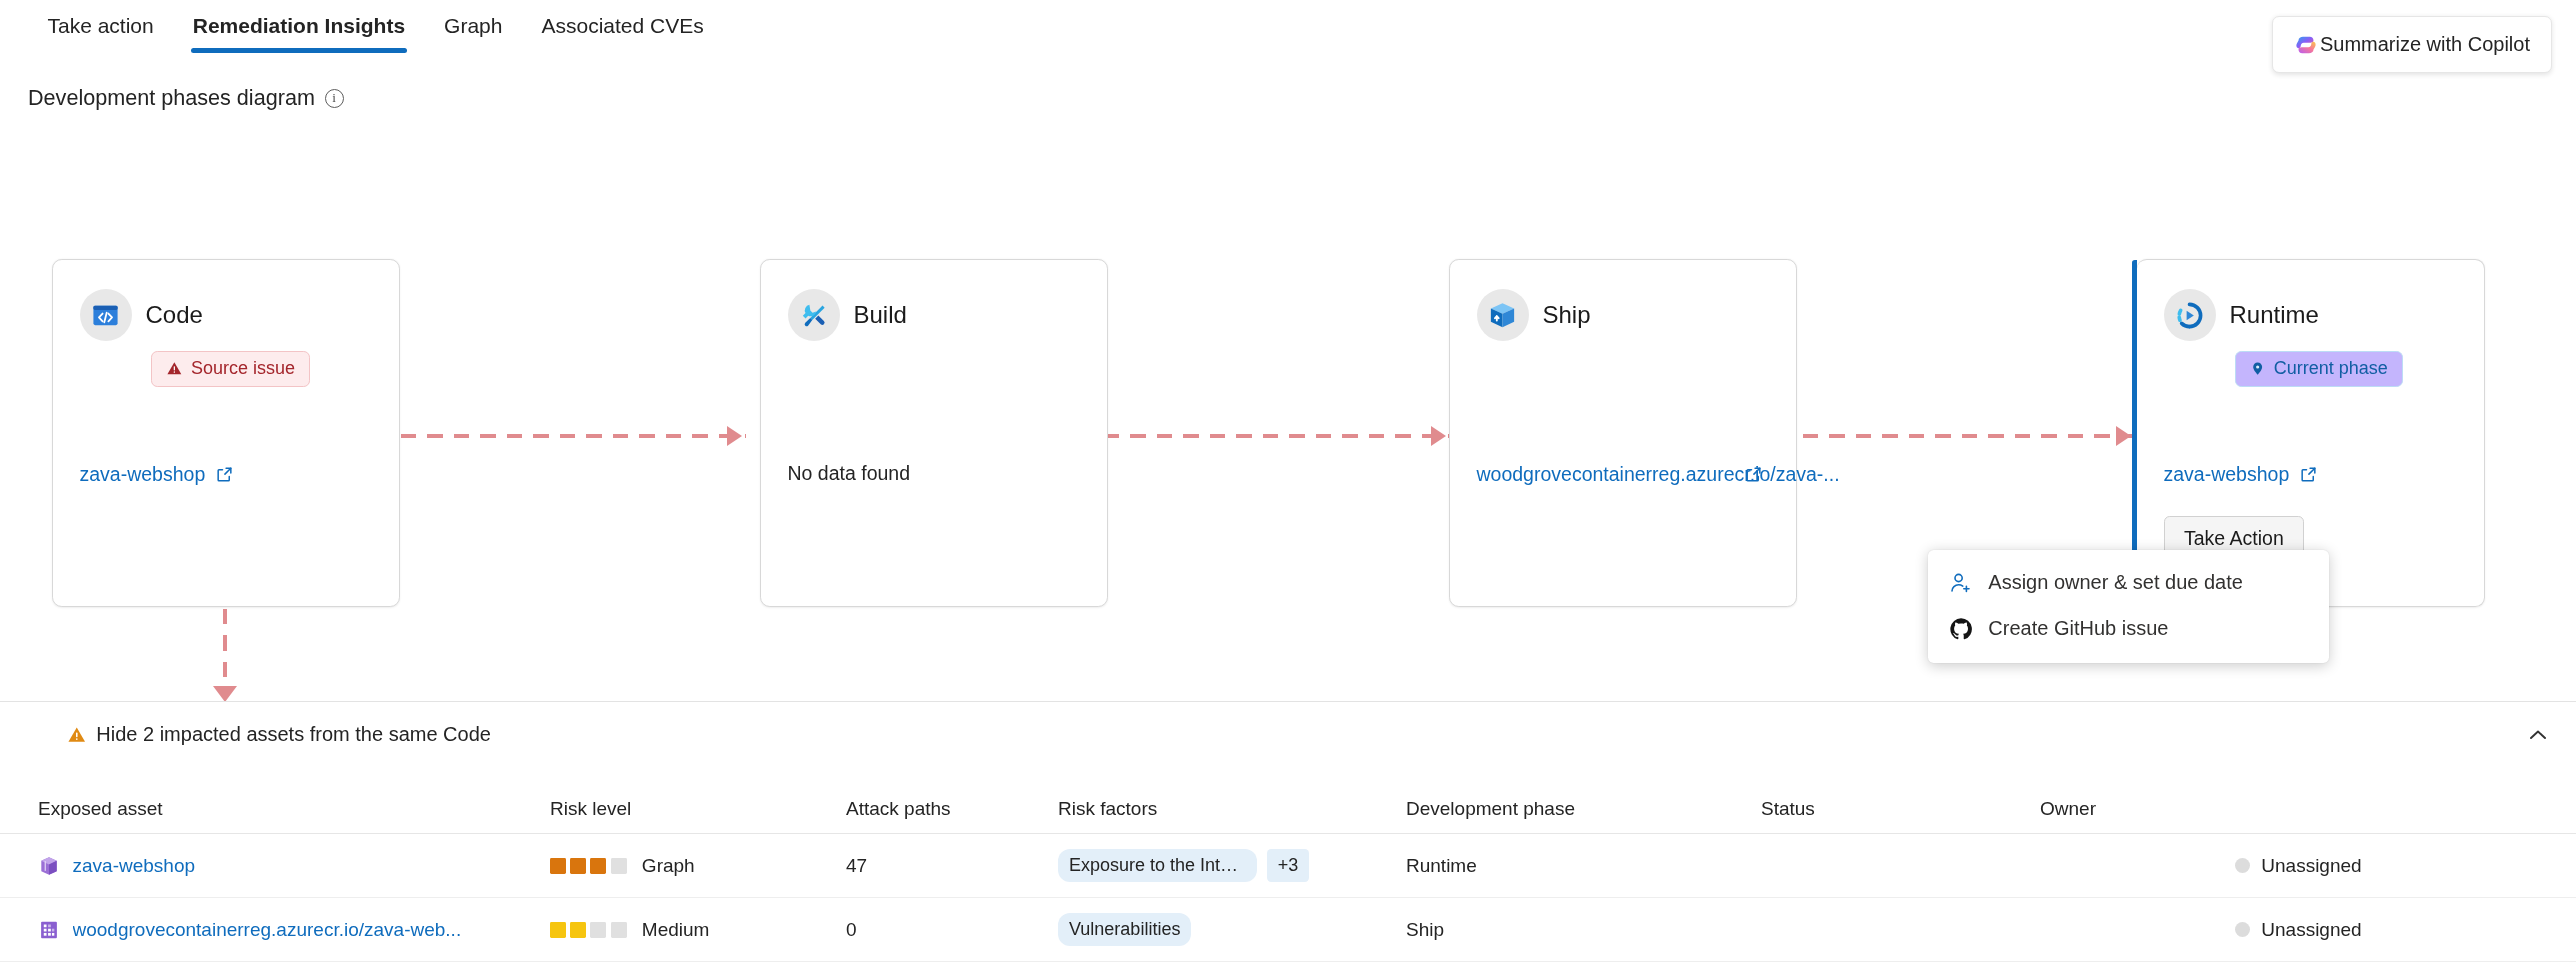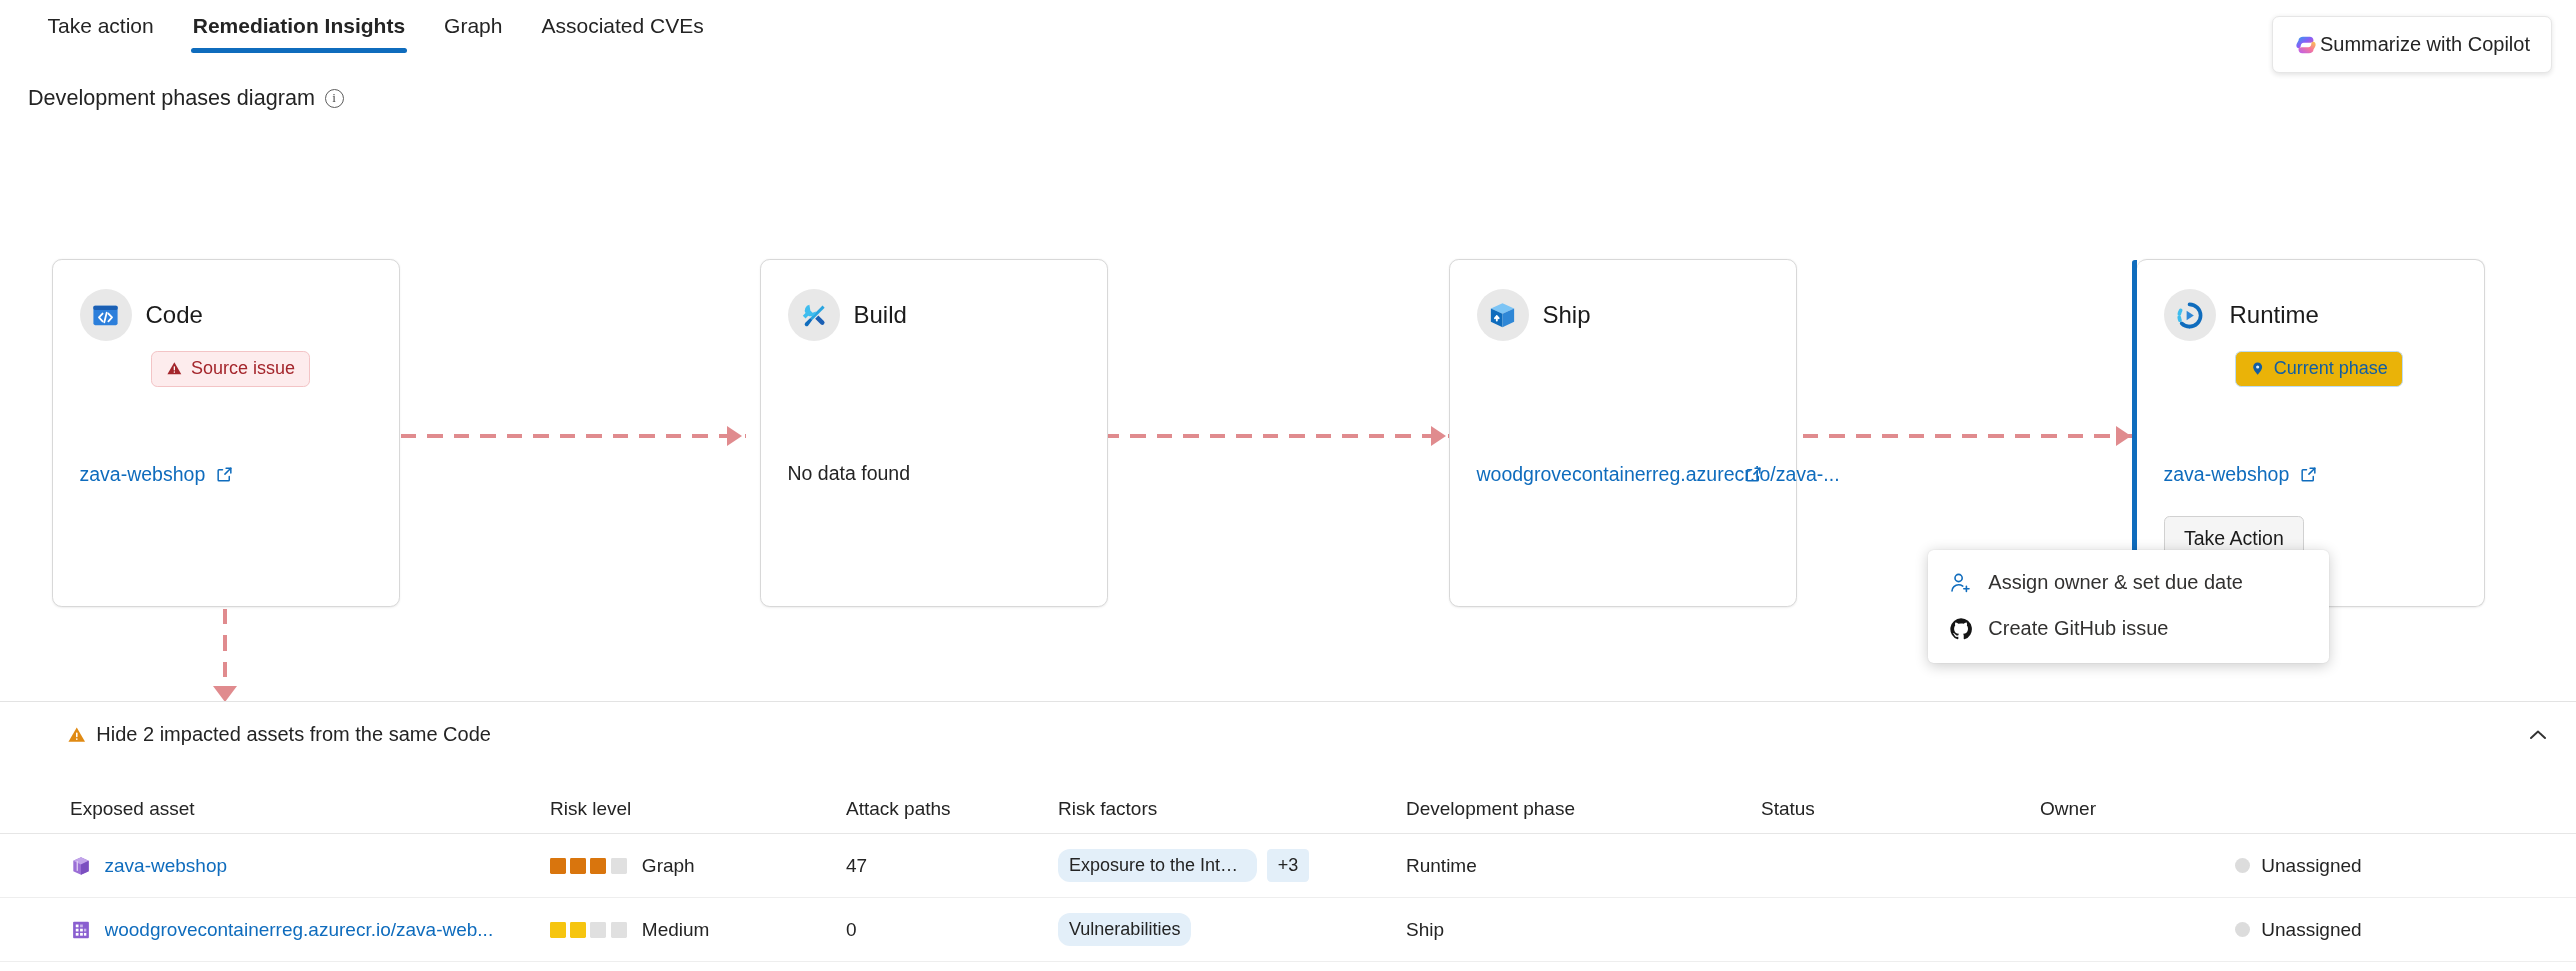--- a/index.html
+++ b/index.html
@@ -84,21 +84,21 @@
   .badge-row { position: absolute; left: 98px; top: 91px; }
   .chip {
     display: inline-flex; align-items: center; gap: 8.4px;
     padding: 6.3px 14px; border-radius: 6.3px;
     font-size: 18px; white-space: nowrap;
   }
   .chip.source {
     background: #fdeced; border: 0.7px solid #f3c4c6; color: #a4262c;
   }
   .chip.current-phase {
-    background: #eab308; border: 0.7px solid #bcdcf5; color: #115ea3;
+    background: #c4b5fd; border: 0.7px solid #bcdcf5; color: #115ea3;
   }
   .card-link {
     position: absolute; left: 26.5px; top: 202px; right: 26.5px;
     display: flex; align-items: flex-start; gap: 9.8px;
     font-size: 19.5px; color: #0f6cbd; line-height: 1.32; cursor: pointer;
   }
   .card-link .txt { max-width: 258px; }
   .card-nodata {
     position: absolute; left: 26.5px; top: 202px;
     font-size: 19.5px; color: #242424;
@@ -173,21 +173,21 @@
     position: relative; height: 64px;
     display: flex; align-items: center;
     border-bottom: 0.7px solid #eeeeee;
   }
   .tr.head { height: 50px; border-bottom: 0.7px solid #e6e6e6; }
   .th, .td {
     font-size: 19px; color: #242424;
     display: flex; align-items: center; height: 100%;
   }
   .th { font-size: 19px; color: #242424; }
-  .c-asset  { width: 550px; padding-left: 70px; }
+  .c-asset  { width: 550px; padding-left: 38px; }
   .c-risk   { width: 296px; text-align: center; }
   .c-paths  { width: 212px; }
   .c-factors{ width: 348px; }
   .c-phase  { width: 355px; }
   .c-owner  { width: 474px; }
   .c-status { width: 279px; }
 
   .asset-link {
     color: #0f6cbd; cursor: pointer; font-size: 19px;
     overflow: hidden; text-overflow: ellipsis; white-space: nowrap;

